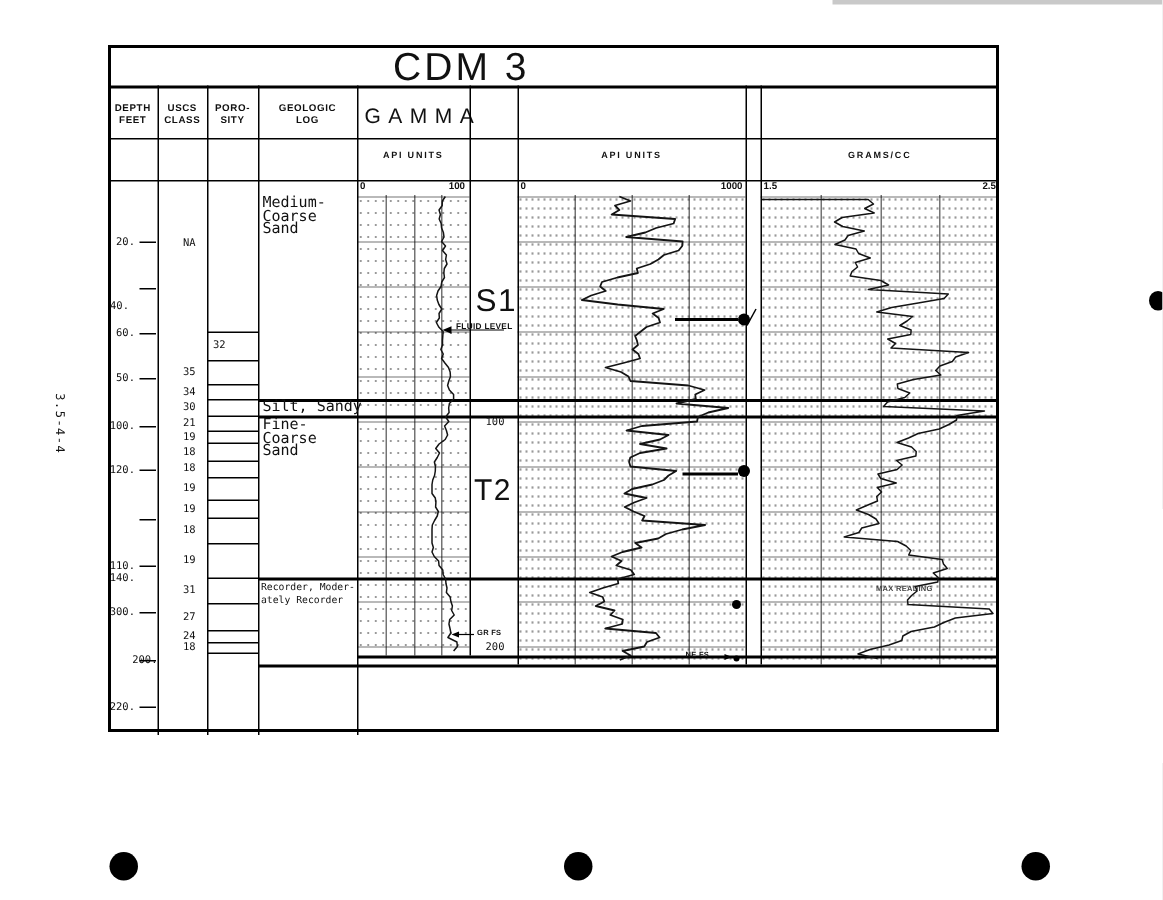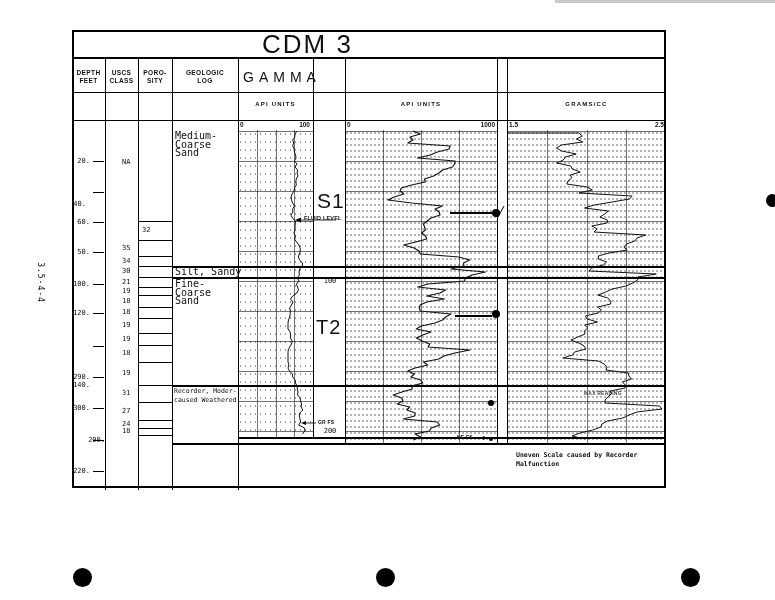--- a/index.html
+++ b/index.html
@@ -122,52 +122,48 @@
     <div>Medium-Coarse</div>
     <div>Sand</div>
   </div>
   <div class="geolbl mono" style="left:175px;top:267.5px;">Silt, Sandy</div>
   <div class="geolbl mono" style="left:175px;top:280px;width:62px;">
     <div>Fine-Coarse</div>
     <div>Sand</div>
   </div>
   <div class="geolbl mono" style="left:174px;top:387px;width:64px;font-size:6.5px;">
     <div>Recorder, Moder-</div>
-    <div>caused Weathered</div>
+    <div>ately Recorder</div>
   </div>
 
   <div class="big-ann" style="left:317px;top:189px;">S1</div>
   <div class="big-ann" style="left:316px;top:316px;font-size:20px;">T2</div>
   <div class="chan-num mono" style="left:319px;top:277px;">100</div>
   <div class="chan-num mono" style="left:319px;top:427px;">200</div>
   <div class="tiny" style="left:304px;top:215px;">FLUID LEVEL</div>
   <div class="tiny" style="left:318px;top:419px;font-size:5px;">GR FS</div>
   <div class="tiny" style="left:457px;top:434px;font-size:5px;">NE FS</div>
   <div class="tiny" style="left:584px;top:390px;font-size:5px;color:#444;">MAX READING</div>
-  <div class="note mono">
-    <div>Uneven Scale caused by Recorder</div>
-    <div>Malfunction</div>
-  </div>
 
   <div id="depth-layer">
       <div class="depthlbl mono" style="left:60px;top:157px;">20.</div>
       <div class="hline" style="left:93px;top:161px;width:11px;"></div>
       <div class="depthlbl mono" style="left:56px;top:188px;margin-top:12px;">40.</div>
       <div class="hline" style="left:93px;top:192px;width:11px;"></div>
       <div class="depthlbl mono" style="left:60px;top:218px;">60.</div>
       <div class="hline" style="left:93px;top:222px;width:11px;"></div>
       <div class="depthlbl mono" style="left:60px;top:248px;">50.</div>
       <div class="hline" style="left:93px;top:252px;width:11px;"></div>
       <div class="depthlbl mono" style="left:60px;top:280px;">100.</div>
       <div class="hline" style="left:93px;top:284px;width:11px;"></div>
       <div class="depthlbl mono" style="left:60px;top:309px;">120.</div>
       <div class="hline" style="left:93px;top:313px;width:11px;"></div>
       <div class="depthlbl mono" style="left:60px;top:342px;margin-top:39px;">140.</div>
       <div class="hline" style="left:93px;top:346px;width:11px;"></div>
-      <div class="depthlbl mono" style="left:60px;top:373px;">290.</div>
+      <div class="depthlbl mono" style="left:60px;top:373px;">110.</div>
       <div class="hline" style="left:93px;top:377px;width:11px;"></div>
       <div class="depthlbl mono" style="left:60px;top:404px;">300.</div>
       <div class="hline" style="left:93px;top:408px;width:11px;"></div>
       <div class="depthlbl mono" style="left:75px;top:436px;">200.</div>
       <div class="hline" style="left:93px;top:440px;width:11px;"></div>
       <div class="depthlbl mono" style="left:60px;top:467px;">220.</div>
       <div class="hline" style="left:93px;top:471px;width:11px;"></div>
     </div>
   <div id="poro-layer">
       <div class="hline" style="left:138px;top:221px;width:34px;"></div>

